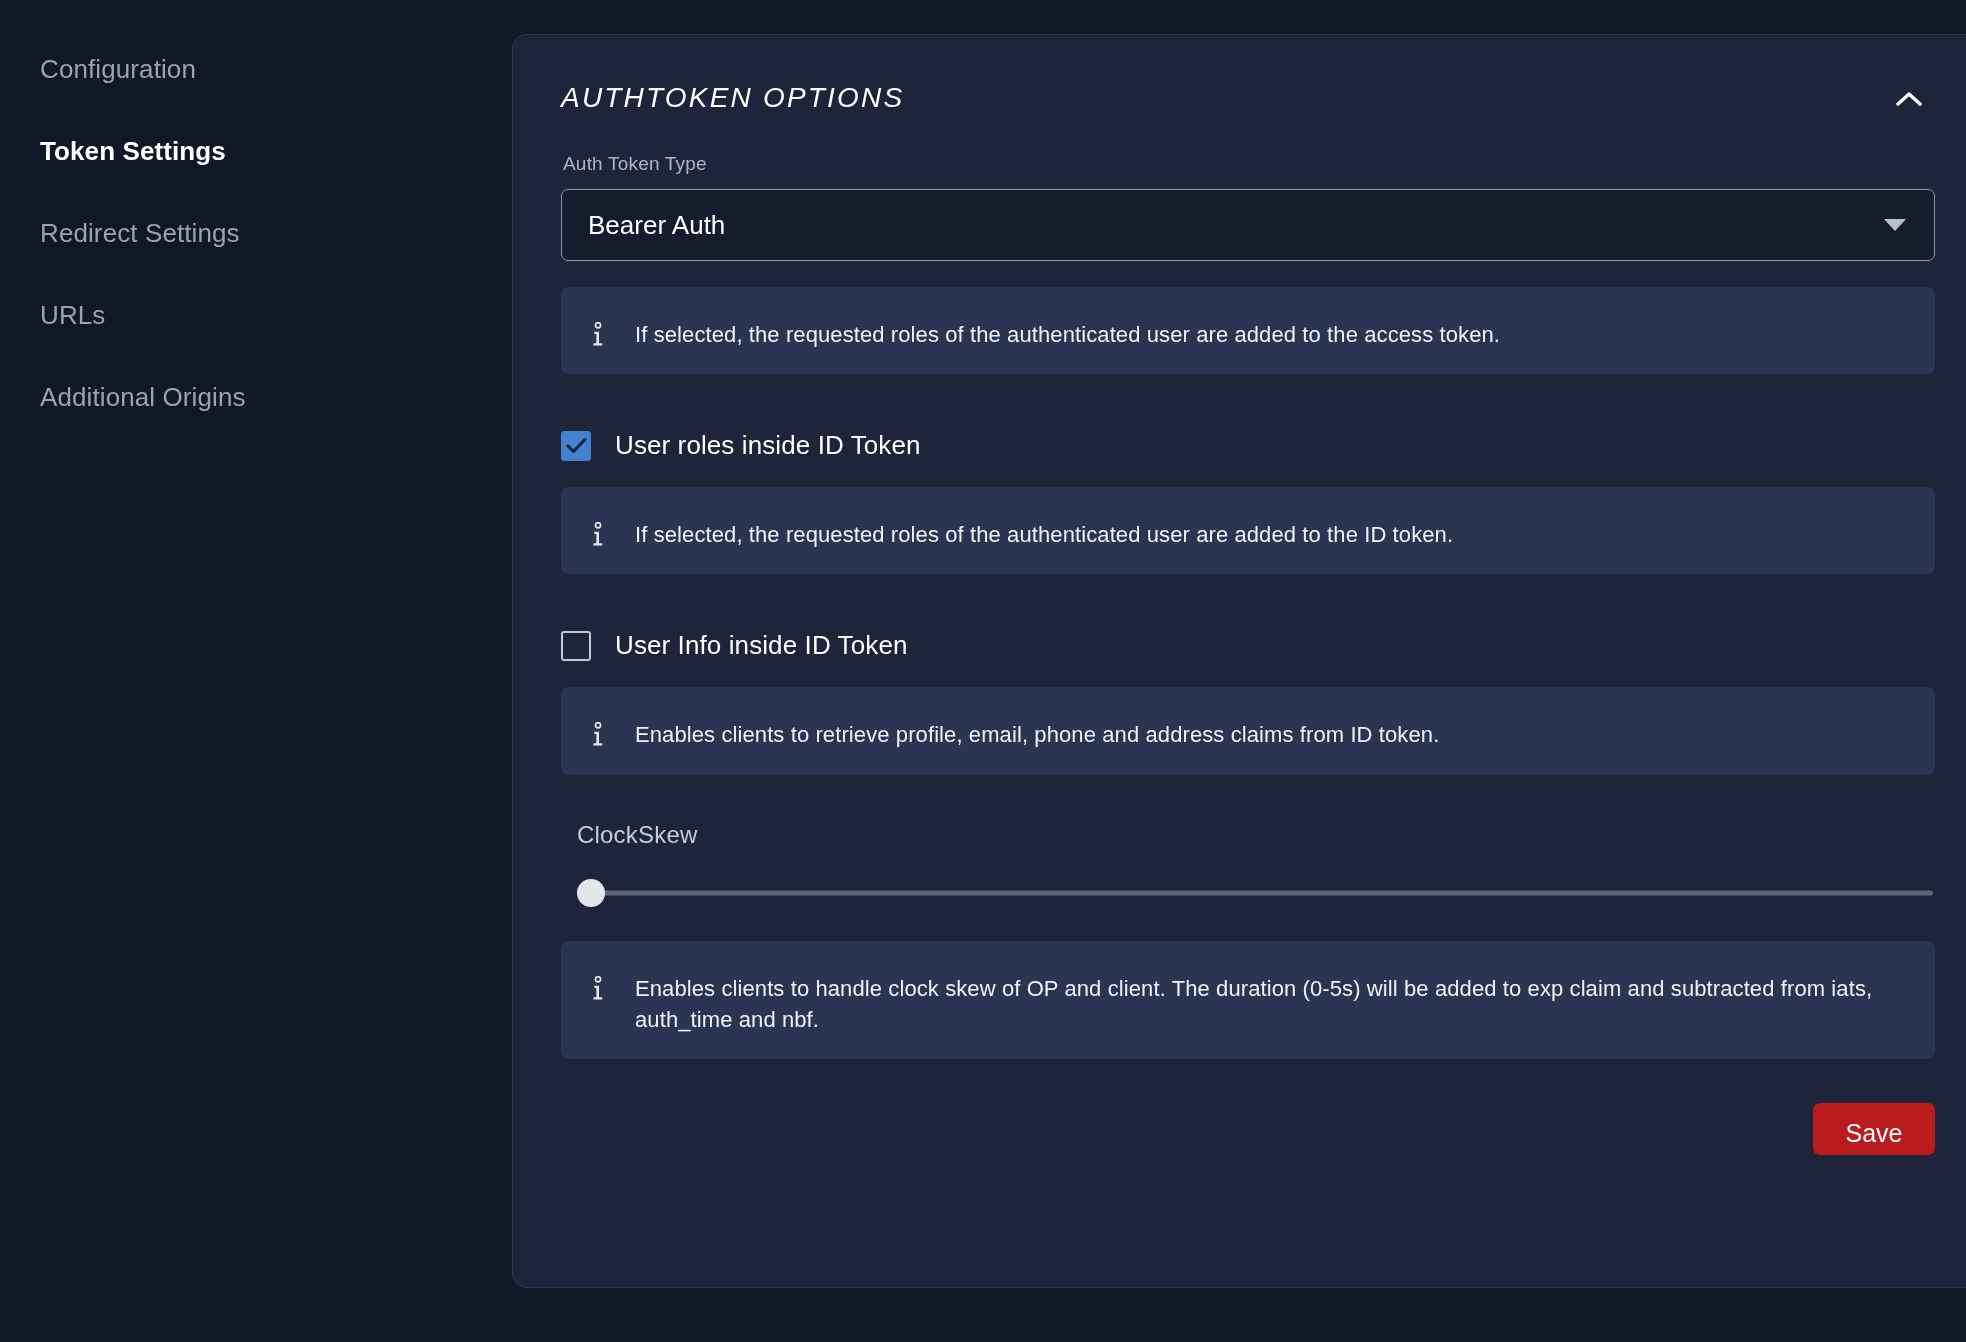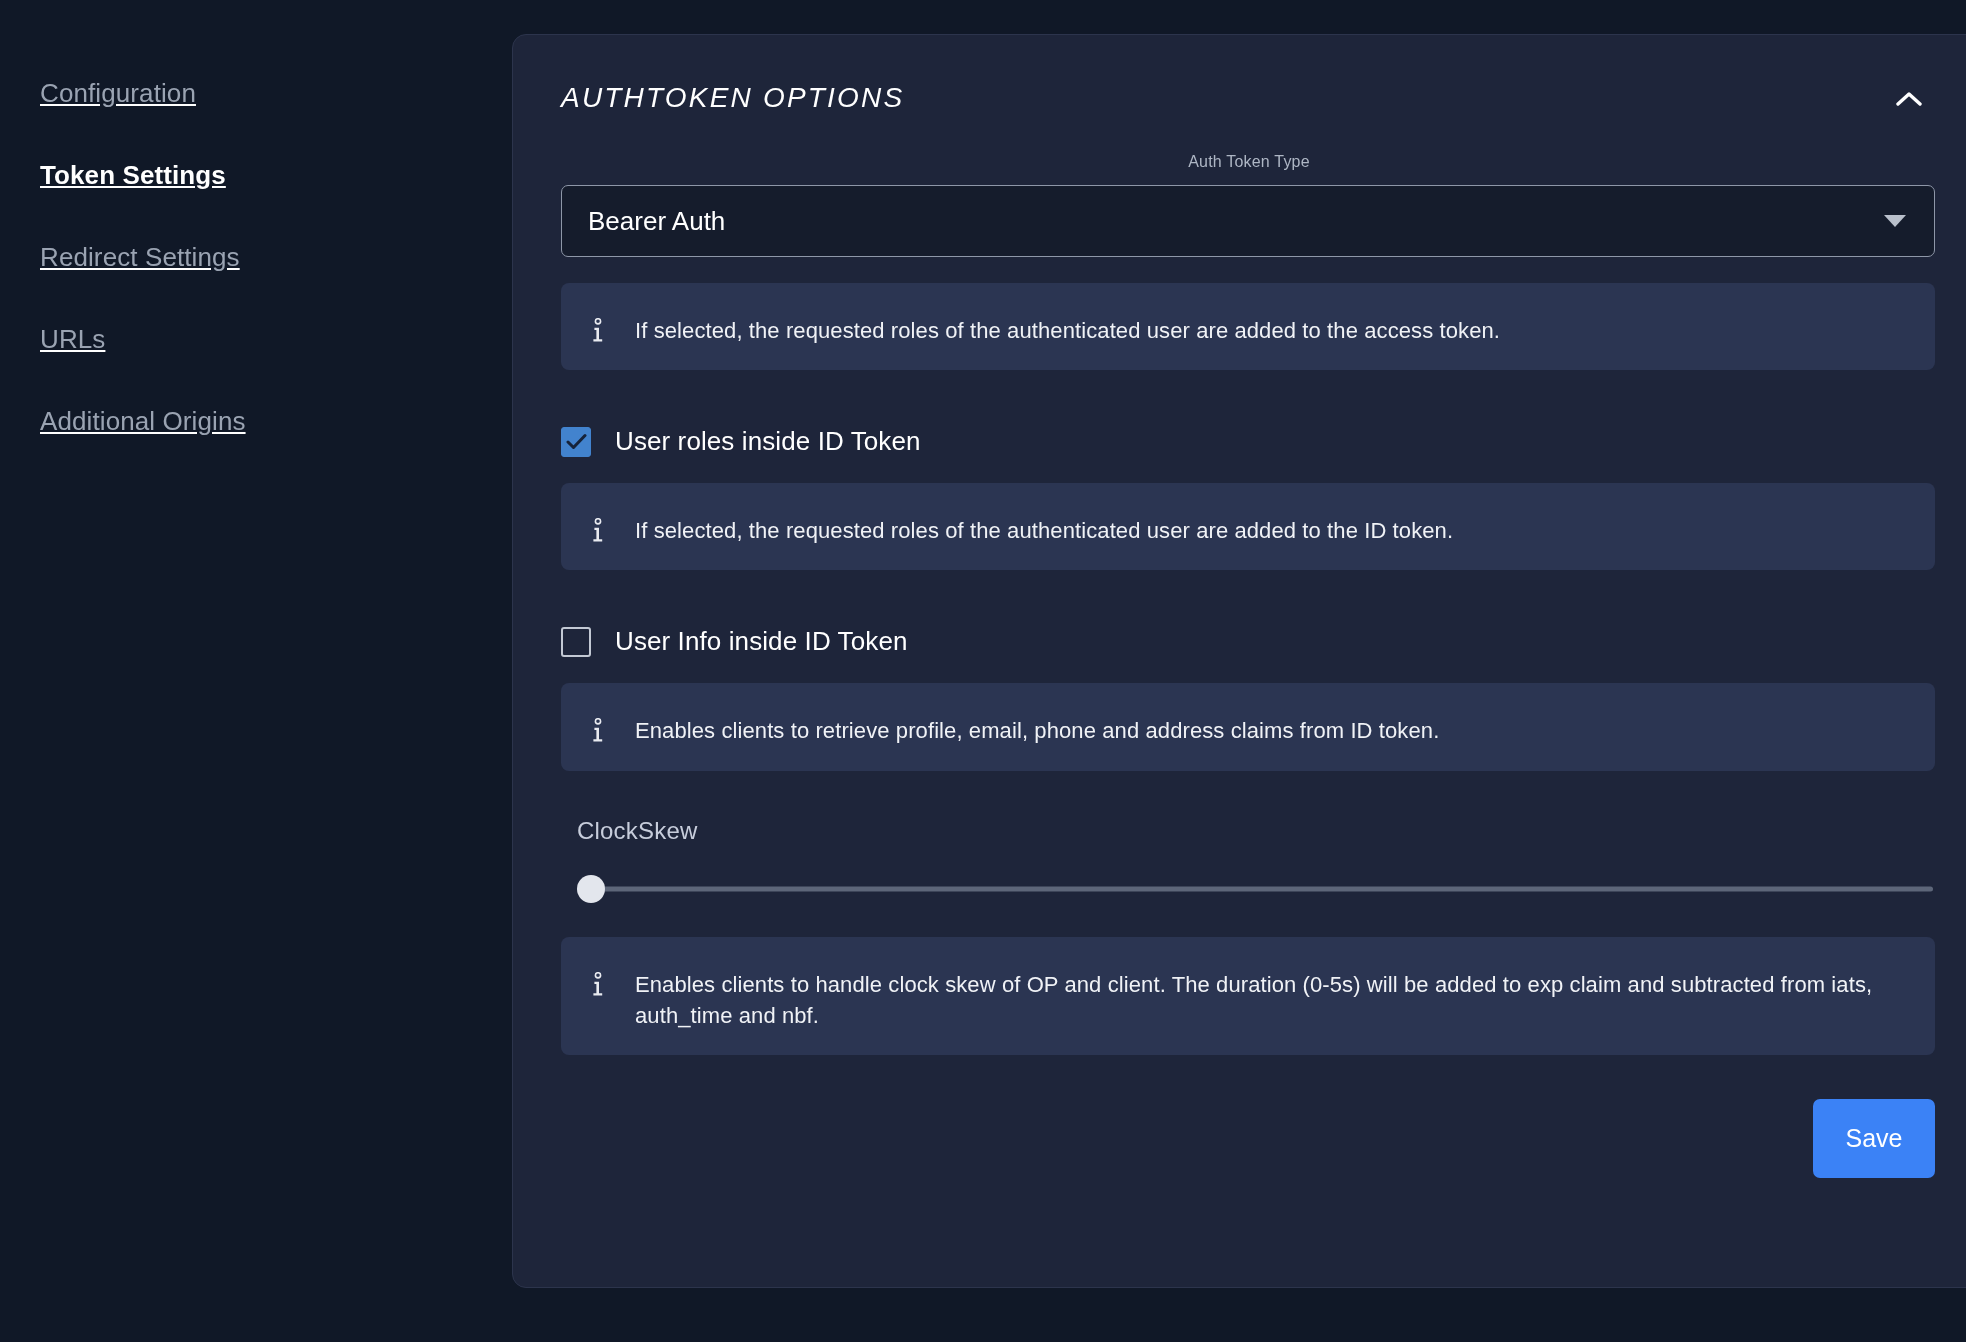--- a/index.html
+++ b/index.html
@@ -20,23 +20,22 @@
     width: 1966px;
     height: 1342px;
     display: flex;
     background: #101827;
   }
 
   
   .sidebar {
     width: 512px;
     flex: 0 0 512px;
-    padding-top: 52px;
-    box-sizing: border-box;
-    text-decoration: underline;
+    padding-top: 28px;
+    box-sizing: border-box;
   }
   .nav-item {
     display: block;
     padding: 0 0 0 40px;
     height: 82px;
     line-height: 82px;
     font-size: 26px;
     color: #9aa3b2;
     letter-spacing: 0.1px;
     cursor: pointer;
@@ -90,25 +89,24 @@
     border: none;
     padding: 0;
   }
   .chev {
     width: 26px;
     height: 15px;
   }
 
   
   .field-label {
-    font-size: 16px;
+    font-size: 19px;
     color: #aeb6c4;
     margin: 0 0 14px 2px;
     letter-spacing: 0.2px;
-    text-align: center;
   }
   .select-box {
     position: relative;
     height: 72px;
     background: #151c2c;
     border: 1px solid #8e97a8;
     border-radius: 7px;
     display: flex;
     align-items: center;
     padding: 0 26px;
@@ -226,28 +224,28 @@
     background: #e3e6ed;
   }
 
   
   .panel-footer {
     display: flex;
     justify-content: flex-end;
     margin-top: 44px;
   }
   .save-btn {
-    background: #3b82f6;
+    background: #b91c1c;
     color: #ffffff;
     border: none;
     border-radius: 7px;
     font-size: 25px;
     font-family: "Liberation Sans", sans-serif;
     padding: 16px 32px;
-    height: 79px;
+    height: 52px;
     min-width: 122px;
     cursor: pointer;
   }
 </style>
 </head>
 <body>
 
 <div class="app">
 
   <nav class="sidebar">

